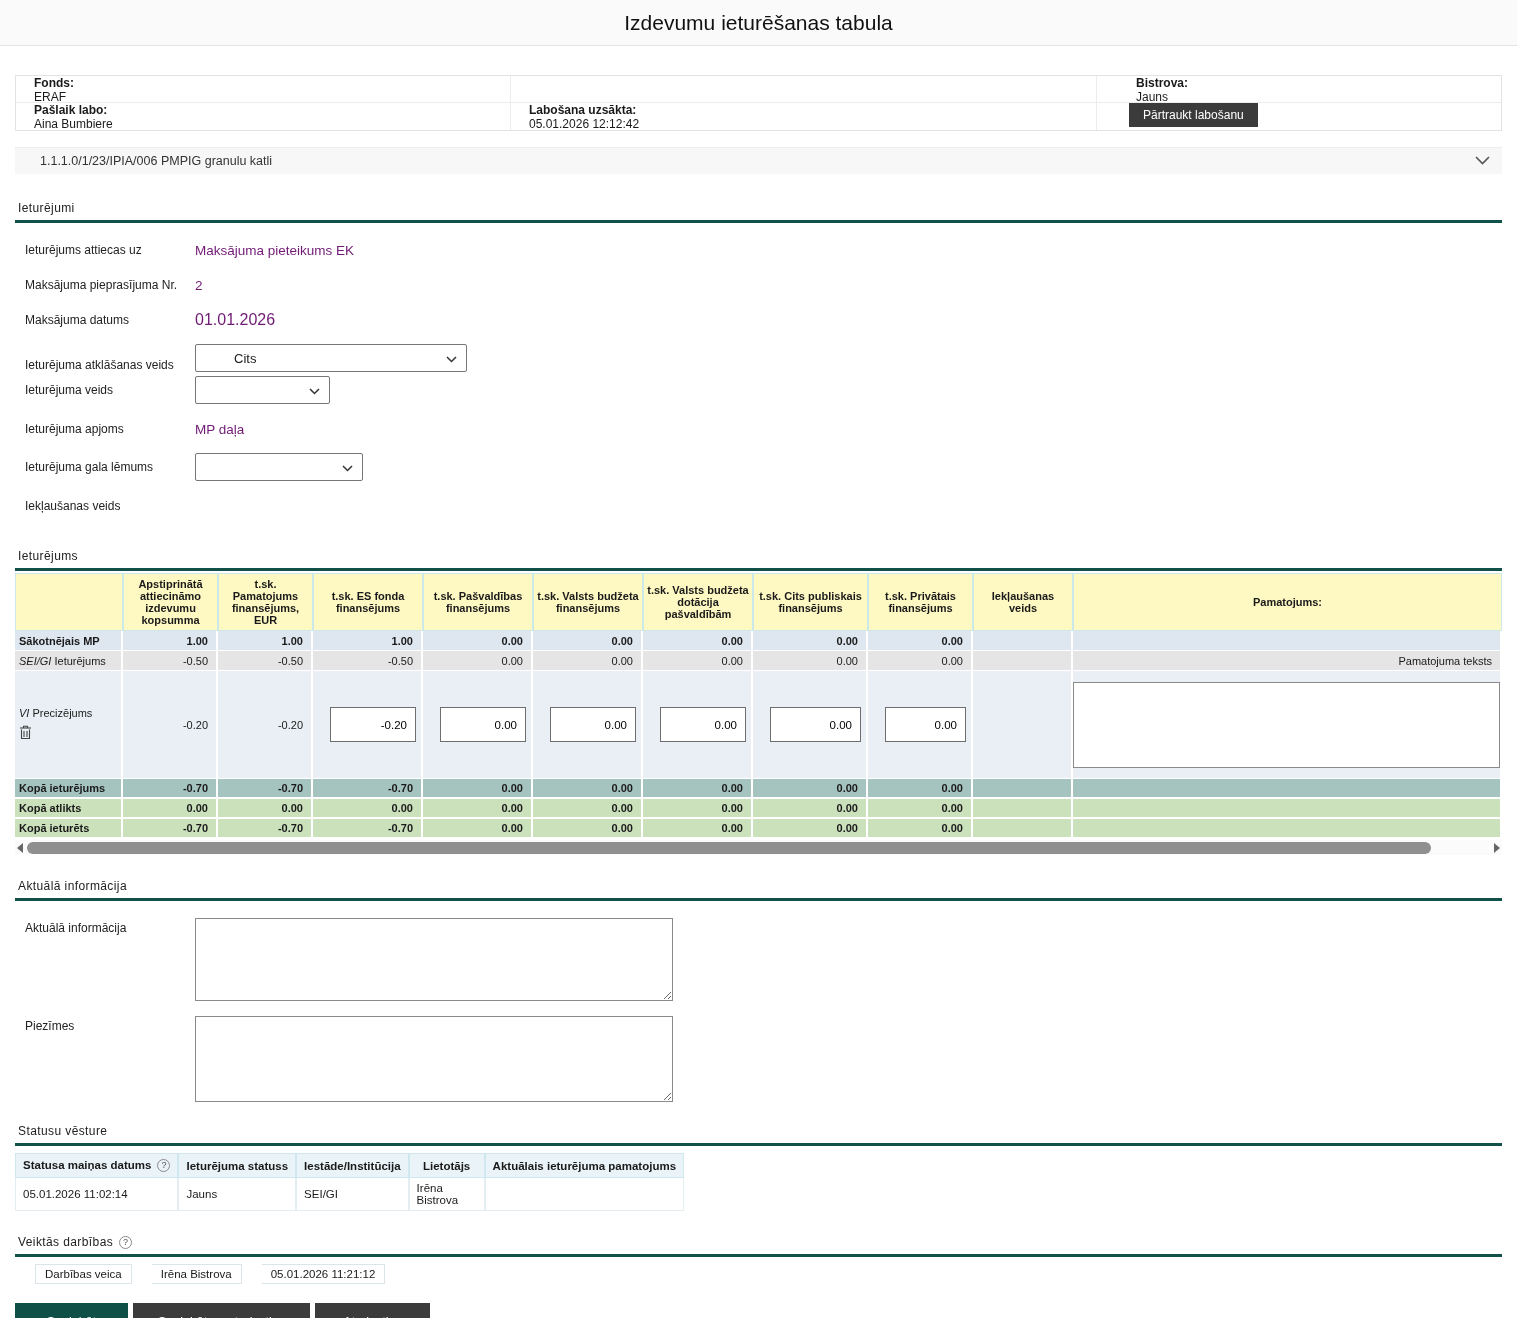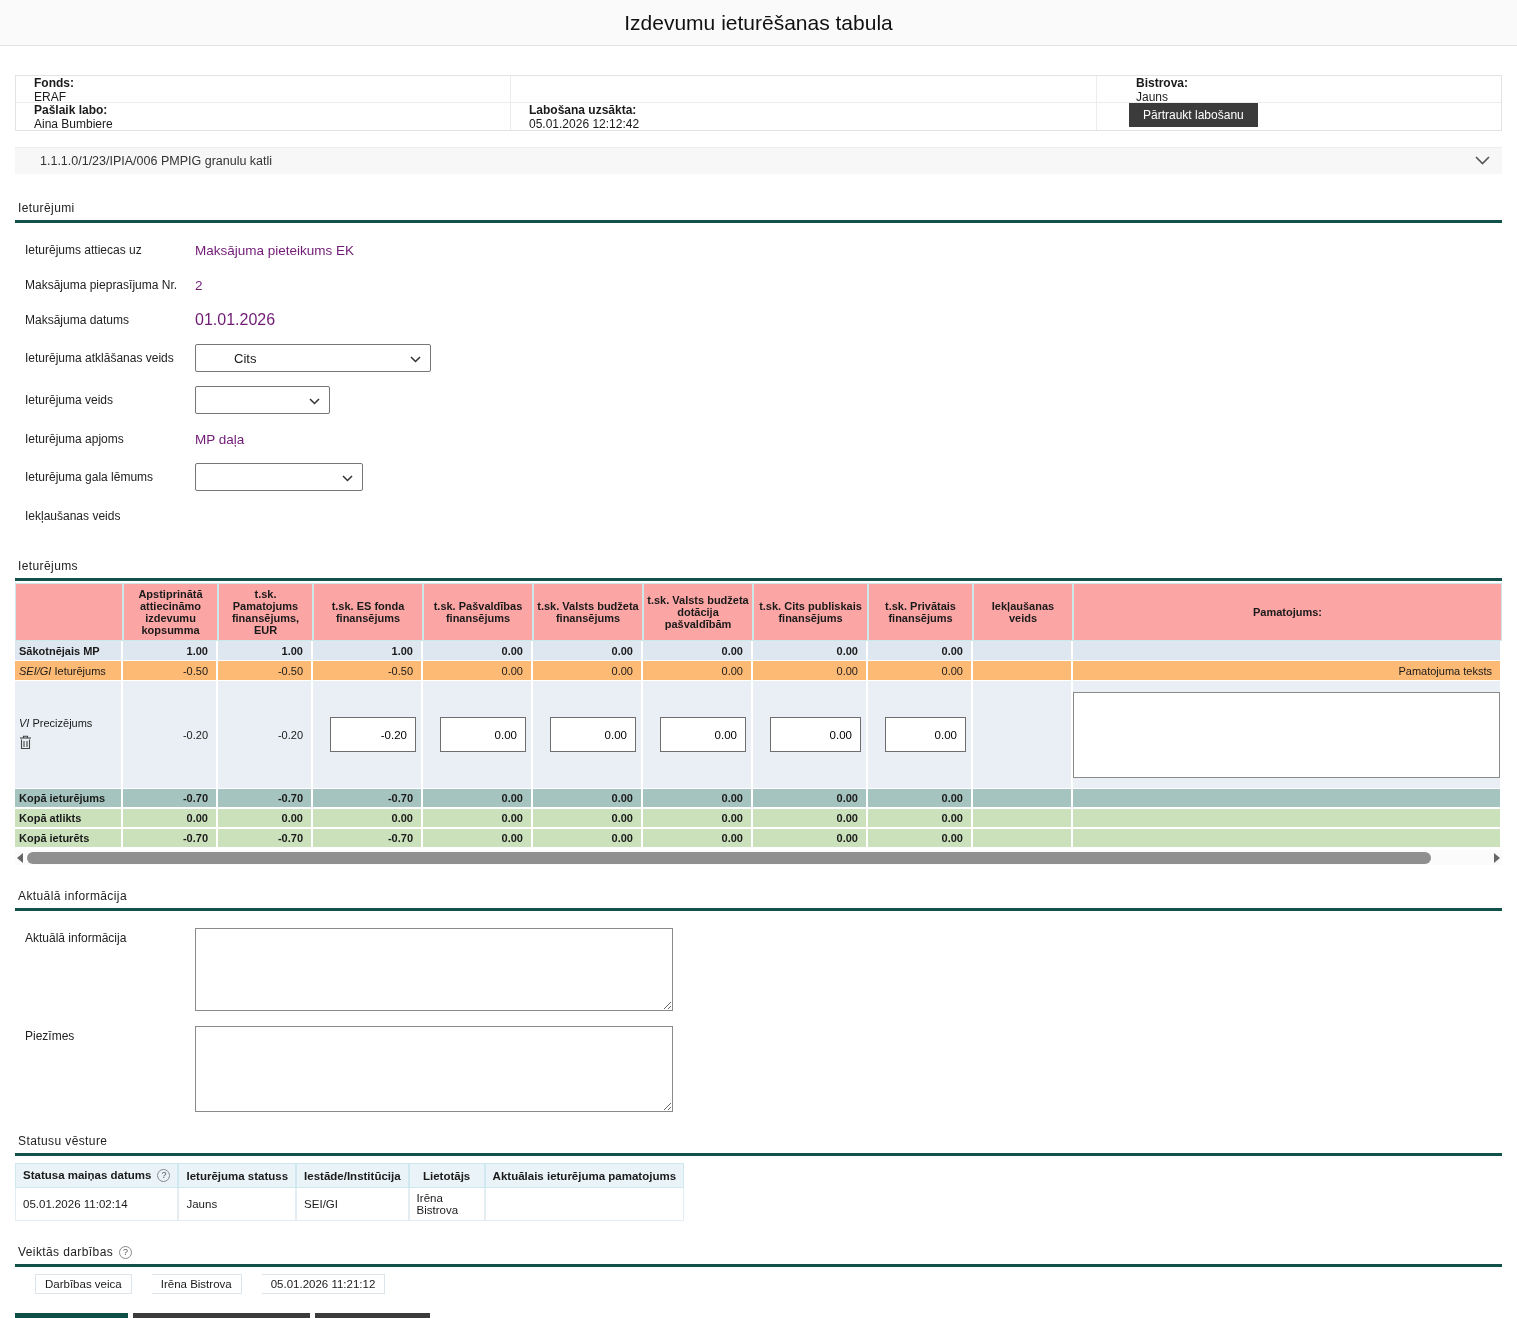--- a/index.html
+++ b/index.html
@@ -40,32 +40,32 @@
     margin-left: 6px; vertical-align: 1px; font-weight: normal; }
 
   
   .form { margin-top: 16px; }
   .frow { display: flex; align-items: center; margin-bottom: 13px; min-height: 22px; padding-left: 10px; }
   .frow label { width: 170px; font-size: 12px; color: #222; flex: 0 0 170px; }
   .fvalue { font-size: 13.5px; color: #701a75; }
   .selectbox { height: 28px; border: 1px solid #767676; border-radius: 2px; background: #fff;
     display: flex; align-items: center; padding: 0 9px; font-size: 13px; cursor: pointer; }
   .selectbox .chev { margin-left: auto; }
-  .w272 { width: 236px; padding-left: 38px; } .w135 { width: 135px; } .w168 { width: 168px; }
+  .w272 { width: 272px; padding-left: 38px; } .w135 { width: 135px; } .w168 { width: 168px; }
 
   
   table.amounts { width: 1487px; border-collapse: separate; border-spacing: 0;
     table-layout: fixed; margin-top: 2px; }
-  table.amounts th { background: #fca5a5; border: 1px solid #cde8e8; font-size: 11px;
+  table.amounts th { background: #fef9c3; border: 1px solid #cde8e8; font-size: 11px;
     font-weight: bold; text-align: center; vertical-align: middle; padding: 4px 3px; height: 58px; }
   table.amounts td { font-size: 11px; padding: 2px 8px; text-align: right; vertical-align: middle;
     border-right: 2px solid #fff; border-bottom: 1px solid #fff; height: 20px; }
   table.amounts td.lbl { text-align: left; padding-left: 4px; }
   tr.row-initial td { background: #dee6f0; font-weight: bold; }
-  tr.row-seigi td { background: #fdba74; }
+  tr.row-seigi td { background: #e5e5e5; }
   tr.row-vi td { background: #e9eff4; height: 108px; }
   tr.row-total1 td { background: #a6c4bf; font-weight: bold; border-bottom: 2px solid #fff; }
   tr.row-total2 td { background: #cbe1bc; font-weight: bold; border-bottom: 2px solid #fff; }
   td.just-cell { text-align: left; vertical-align: middle; }
   .num-input { width: calc(100% - 12px); height: 35px; border: 1px solid #6e6e6e;
     text-align: right; padding: 0 8px; font-size: 11.5px; font-family: inherit; background: #fff; }
   .just-textarea { width: 100%; height: 86px; border: 1px solid #8a8a8a; resize: none;
     font-family: inherit; font-size: 12px; display: block; }
   .vi-label-wrap { display: flex; flex-direction: column; gap: 6px; }
   .italic { font-style: italic; }
@@ -158,21 +158,21 @@
       <span class="fvalue">Maksājuma pieteikums EK</span>
     </div>
     <div class="frow">
       <label>Maksājuma pieprasījuma Nr.</label>
       <span class="fvalue">2</span>
     </div>
     <div class="frow">
       <label>Maksājuma datums</label>
       <span class="fvalue" style="font-size:16px;">01.01.2026</span>
     </div>
-    <div class="frow" style="margin-bottom:14px;">
+    <div class="frow" style="margin-bottom:4px;align-items:flex-end;">
       <label>Ieturējuma atklāšanas veids</label>
       <div class="selectbox w272">
         <span>Cits</span>
         <span class="chev">
           <svg width="11" height="7" viewBox="0 0 11 7">
               <polyline points="1,1 5.5,5.5 10,1" fill="none" stroke="#333" stroke-width="1.5"></polyline>
             </svg>
         </span>
       </div>
     </div>

